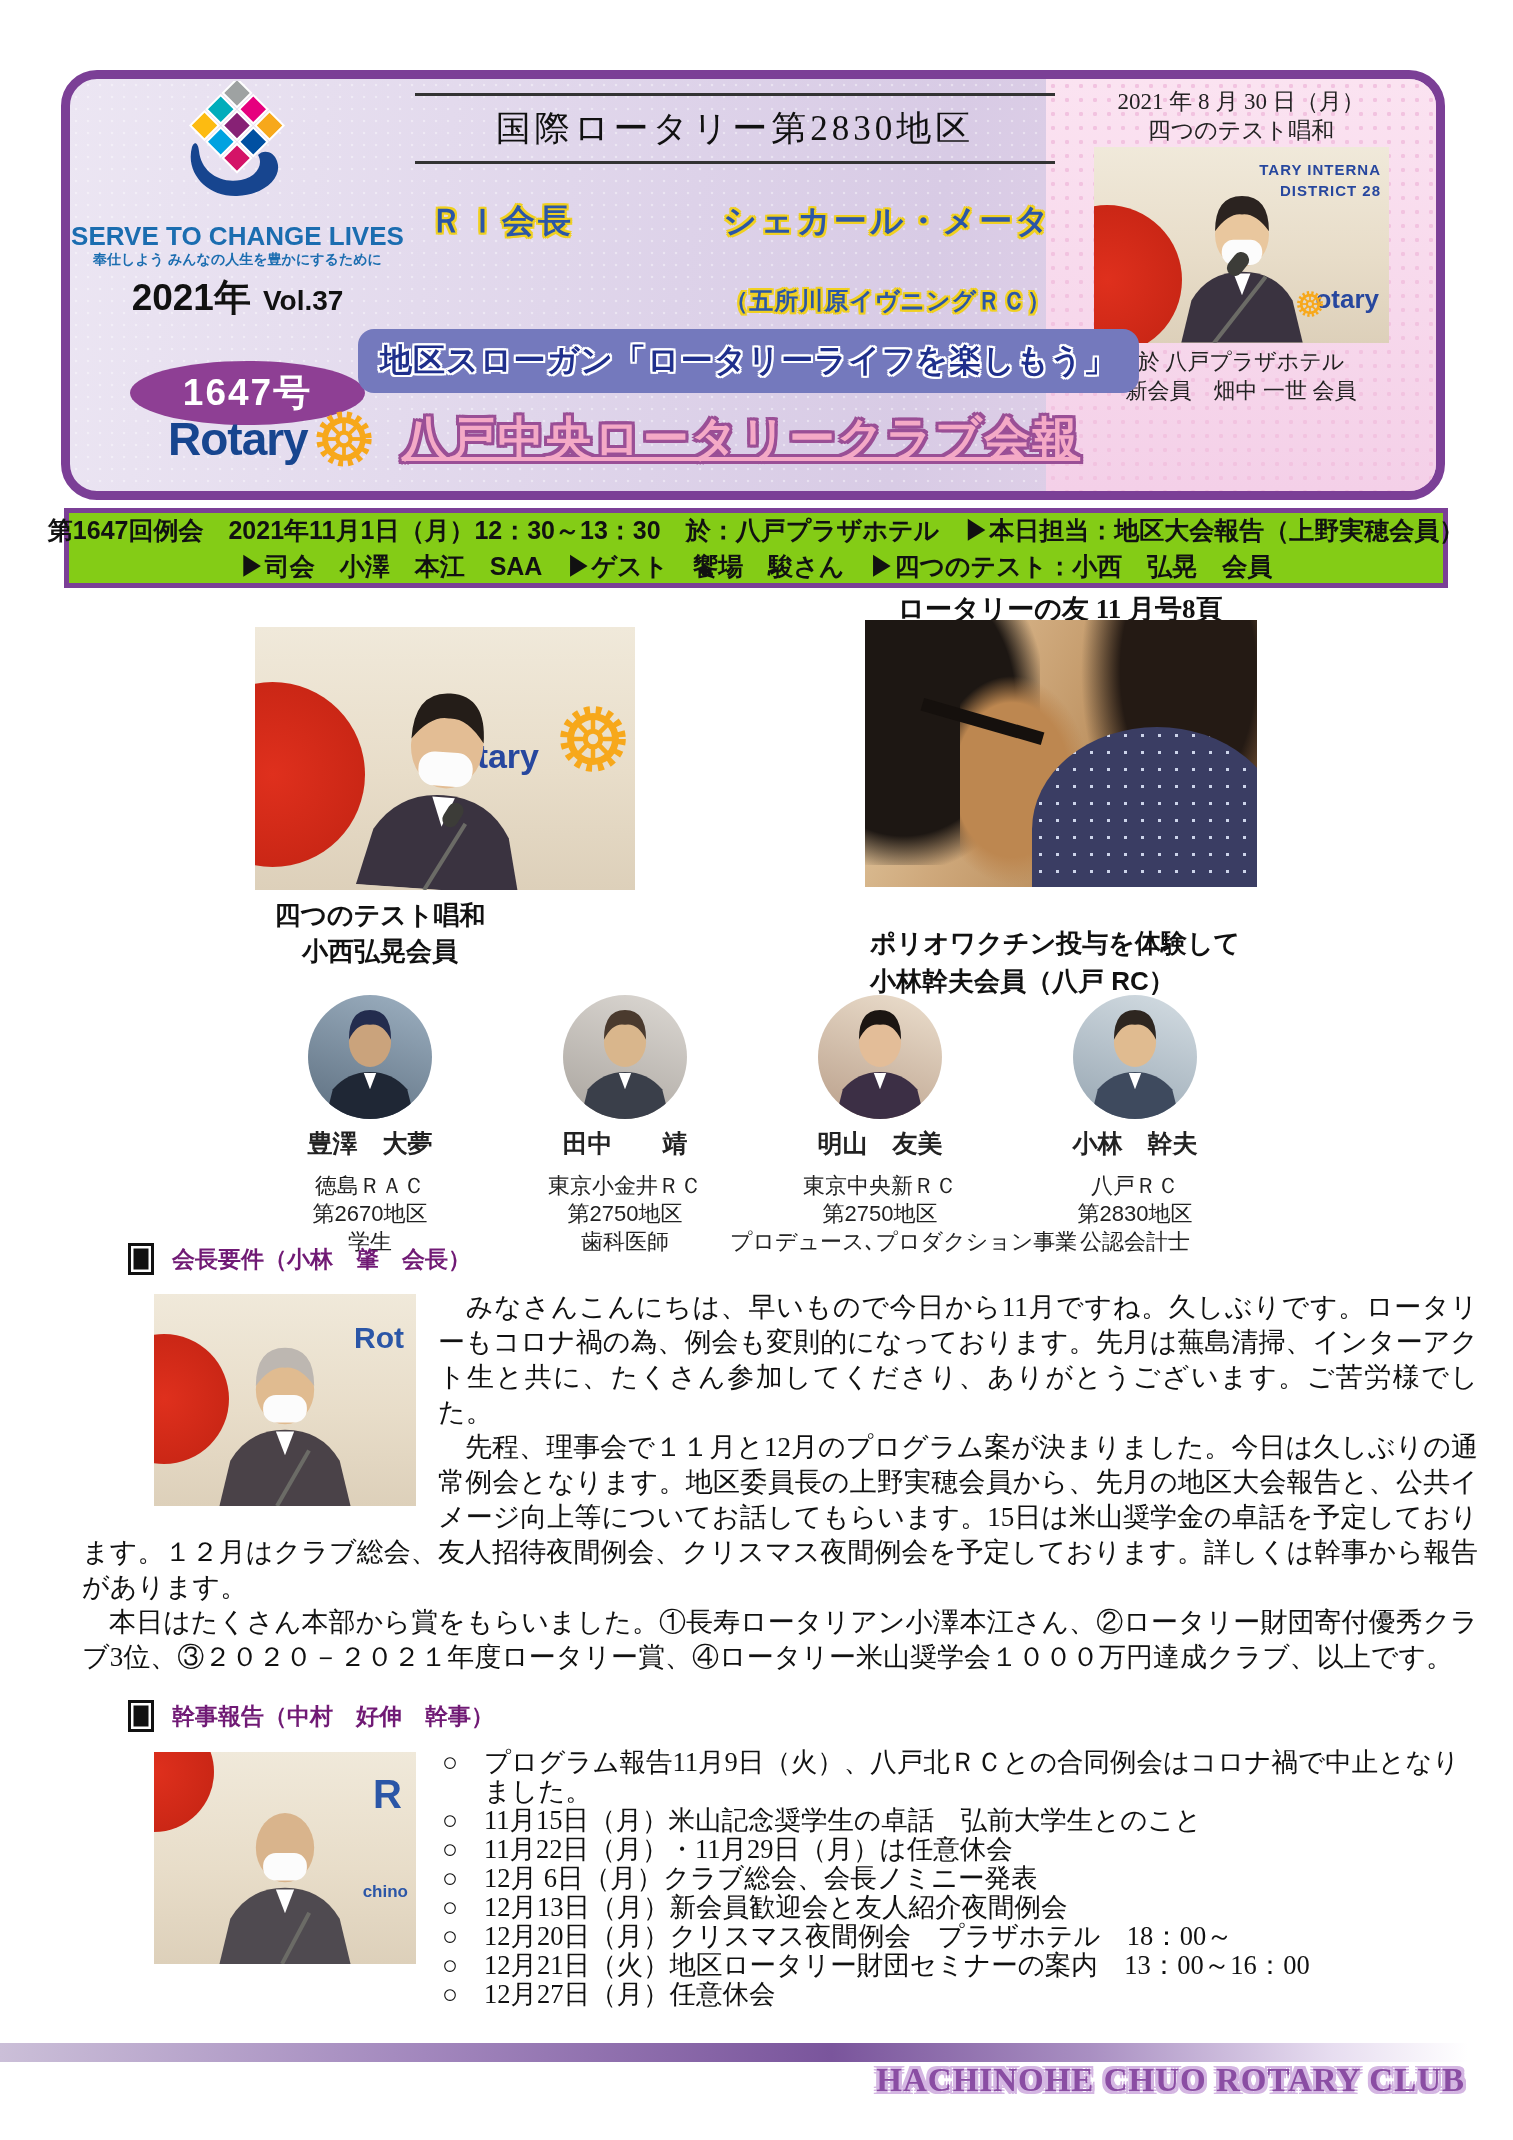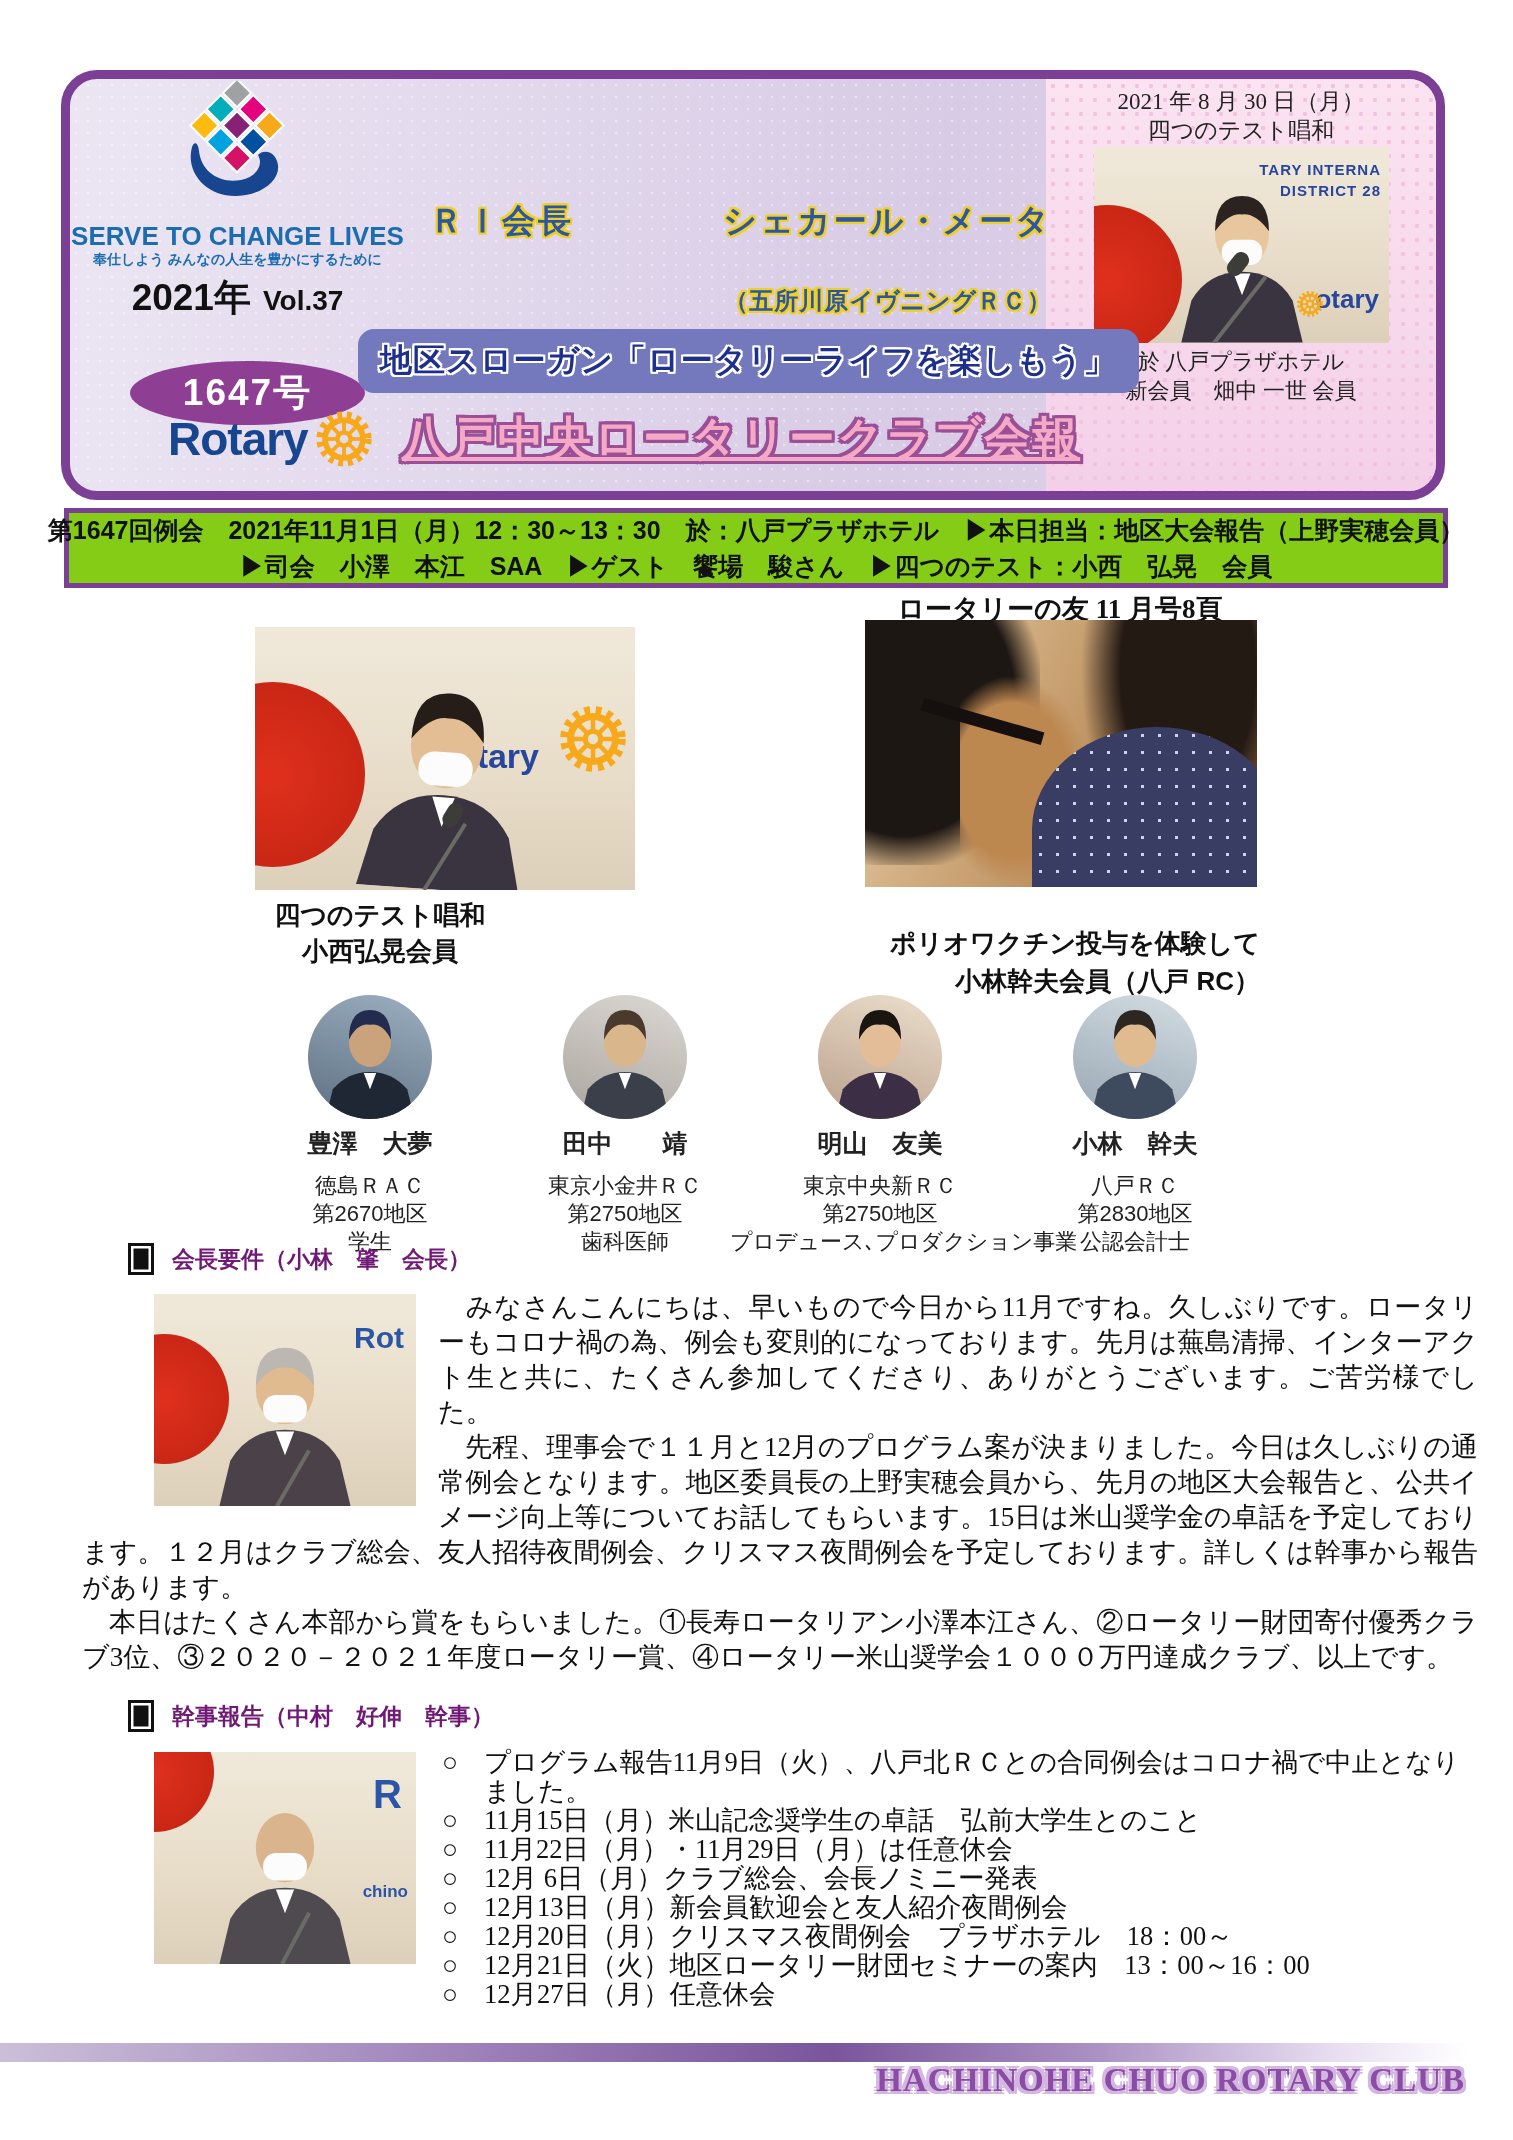--- a/index.html
+++ b/index.html
@@ -78,21 +78,21 @@
   .info-line{font-size:25px;font-weight:bold;color:#111;line-height:33px;white-space:nowrap;}
 
   
   .friend-caption{position:absolute;left:860px;top:591px;width:400px;text-align:center;
     font-family:"Liberation Serif",serif;font-weight:bold;font-size:27px;color:#111;}
   .photo-left{position:absolute;left:255px;top:627px;width:380px;height:263px;}
   .photo-right{position:absolute;left:865px;top:620px;width:392px;height:267px;overflow:hidden;
     background:linear-gradient(115deg,#e8d3ad 0%,#cfa97c 35%,#b78a58 65%,#8f5f3a 100%);}
   .cap-left{position:absolute;left:225px;top:897px;width:310px;text-align:center;
     font-weight:bold;font-size:26px;line-height:36px;color:#111;}
-  .cap-right{position:absolute;left:870px;top:924px;width:390px;text-align:right;
+  .cap-right{position:absolute;left:870px;top:924px;width:390px;text-align:left;
     font-weight:bold;font-size:26px;line-height:38px;color:#111;}
   .hair-blob{position:absolute;left:-35px;top:-25px;width:210px;height:270px;
     background:radial-gradient(ellipse at 35% 40%,#1d1713 58%,rgba(29,23,19,0) 74%);}
   .face-side{position:absolute;left:95px;top:55px;width:130px;height:210px;
     background:radial-gradient(ellipse at 40% 50%,#bd8750 52%,rgba(189,135,80,0) 70%);}
   .glasses{position:absolute;left:55px;top:95px;width:125px;height:13px;background:#15100d;transform:rotate(16deg);}
   .person2{position:absolute;right:-15px;top:-15px;width:210px;height:300px;
     background:radial-gradient(ellipse at 60% 22%,#241a14 38%,rgba(36,26,20,0) 60%);}
   .dress{position:absolute;right:-25px;bottom:-45px;width:250px;height:205px;border-radius:50% 50% 0 0;
     background-color:#3a3d63;
@@ -223,20 +223,21 @@
       </g>
       <path d="M25 66 C18 92 40 116 70 115 C98 114 116 96 110 80 C107 70 96 68 91 74 C97 84 89 96 74 99 C52 103 34 90 32 70 C31 61 27 60 25 66 Z" fill="#17458f"></path>
     </svg>
     <div class="serve-title">SERVE TO CHANGE LIVES</div>
     <div class="serve-sub">奉仕しよう みんなの人生を豊かにするために</div>
     <div class="year-line">
       <span class="year">2021年</span><span class="vol">Vol.37</span>
     </div>
     <div class="issue-oval">1647号</div>
 
+    <div class="district">国際ロータリー第2830地区</div>
     <div class="officer-row officer-r1">
       <span class="outline-y">ＲＩ会長</span>
       <span class="outline-y">シェカール・メータ</span>
     </div>
     <div class="officer-row officer-r3">
       <span class="outline-y">（五所川原イヴニングＲＣ）</span>
     </div>
     <div class="slogan-badge outline-w">地区スローガン「ロータリーライフを楽しもう」</div>
 
     <div class="title-row">

